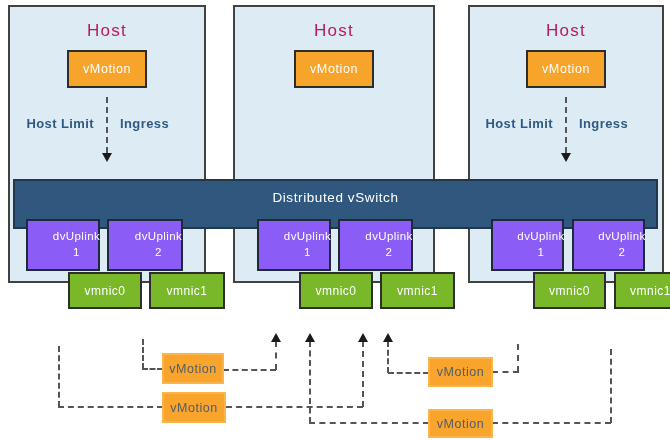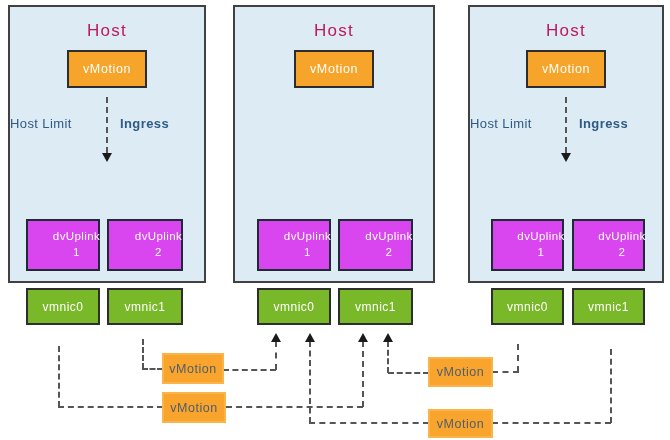--- a/index.html
+++ b/index.html
@@ -27,44 +27,44 @@
   .limit-arrow-line{
     position:absolute;top:90px;left:50%;margin-left:-1px;height:56px;width:0;
     border-left:2px dashed #555555;
   }
   .limit-arrow-head{
     position:absolute;top:146px;left:50%;margin-left:-5px;width:0;height:0;
     border-left:5px solid transparent;border-right:5px solid transparent;
     border-top:9px solid #1a1a1a;
   }
   .host-limit-label{
-    position:absolute;top:109px;left:0;width:calc(50% - 13px);
-    color:#2e5a84;font-size:13px;letter-spacing:0.4px;
+    position:absolute;top:109px;left:0;width:calc(50% - 13px);text-align:right;
+    color:#2e5a84;font-size:13px;letter-spacing:0.4px;font-weight:bold;
   }
   .ingress-label{
     position:absolute;top:109px;left:calc(50% + 13px);
     color:#2e5a84;font-size:13px;letter-spacing:0.4px;font-weight:bold;
   }
   #vswitch{
     position:absolute;left:13px;top:179px;width:645px;height:50px;
     background:#30587f;border:2px solid #22364c;box-sizing:border-box;z-index:2;
     color:#ffffff;font-size:13.5px;letter-spacing:0.6px;
     text-align:center;padding-top:9px;
   }
   .uplink{
-    position:absolute;top:219px;height:52px;background:#d946ef;
+    position:absolute;top:219px;height:52px;background:#8b5cf6;
     border:2px solid #1c2b36;box-sizing:border-box;z-index:3;
     display:flex;flex-direction:column;align-items:center;justify-content:center;
     color:#ffffff;font-size:11.5px;line-height:1.35;letter-spacing:0.4px;text-align:center;padding-left:27px;
   }
   .vmnic{
-    position:absolute;top:288px;height:37px;background:#79b829;
+    position:absolute;top:272px;height:37px;background:#79b829;
     border:2px solid #2e2e2e;box-sizing:border-box;z-index:1;
     display:flex;align-items:center;justify-content:center;
-    color:#ffffff;font-size:12px;letter-spacing:0.5px;
+    color:#ffffff;font-size:12px;letter-spacing:0.5px;margin-left:42px;
   }
   .u-a{left:26px;width:74px;}  .u-b{left:107px;width:76px;}
   .u-c{left:257px;width:74px;} .u-d{left:338px;width:75px;}
   .u-e{left:491px;width:73px;} .u-f{left:572px;width:73px;}
   .vmotion-flow{
     position:absolute;background:#f9a42c;border:2px solid #fbb44a;box-sizing:border-box;
     display:flex;align-items:center;justify-content:center;z-index:4;
     color:#4f5e6d;font-size:12.5px;letter-spacing:0.5px;
   }
   #flow1{left:162px;top:353px;width:62px;height:31px;}
@@ -100,20 +100,21 @@
 
   <div class="host" id="host3">
     <div class="host-title">Host</div>
     <div class="vmotion-host">vMotion</div>
     <div class="limit-arrow-line"></div>
     <div class="limit-arrow-head"></div>
     <div class="host-limit-label">Host Limit</div>
     <div class="ingress-label">Ingress</div>
   </div>
 
+  <div id="vswitch">Distributed vSwitch</div>
 
   <div class="uplink u-a">
     <span>dvUplink</span>
     <span>1</span>
   </div>
   <div class="uplink u-b">
     <span>dvUplink</span>
     <span>2</span>
   </div>
   <div class="uplink u-c">

